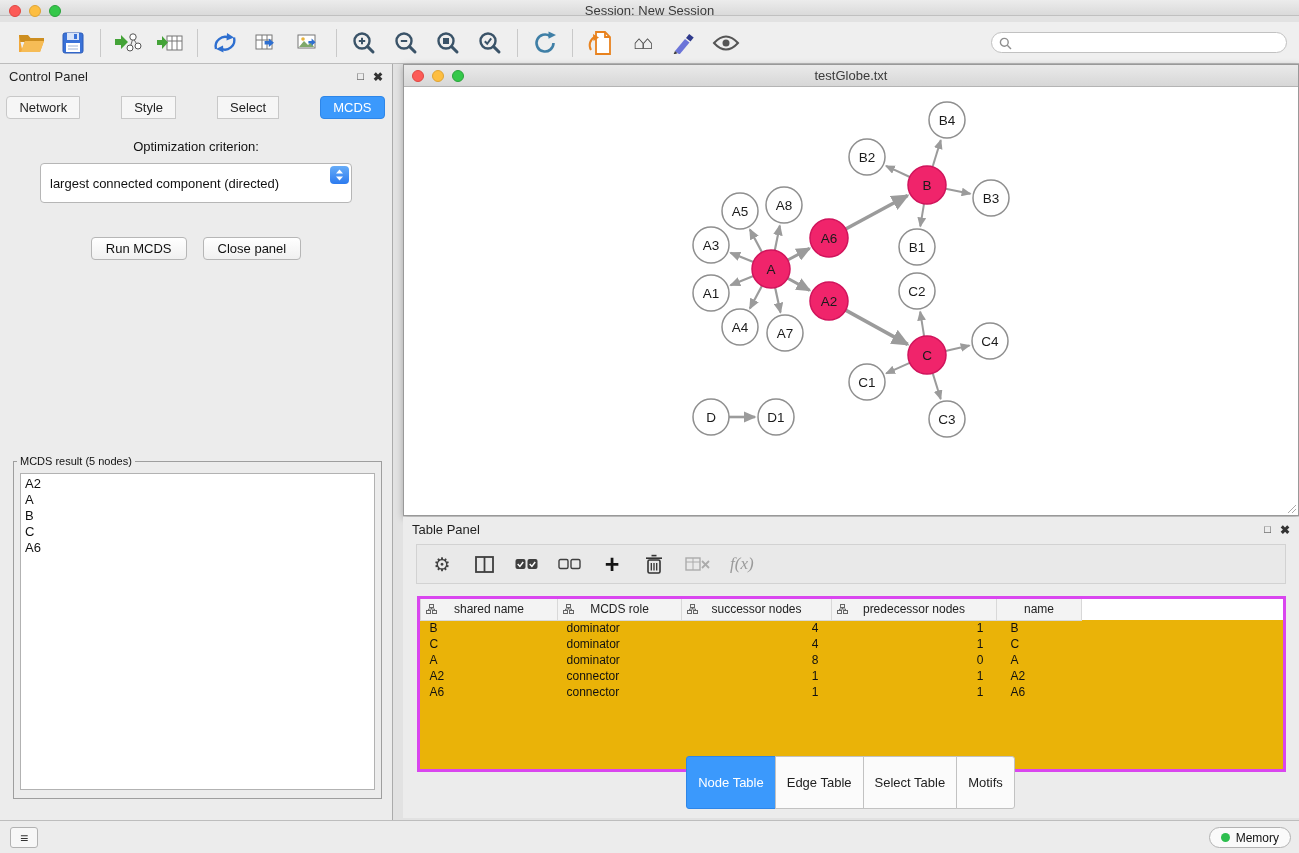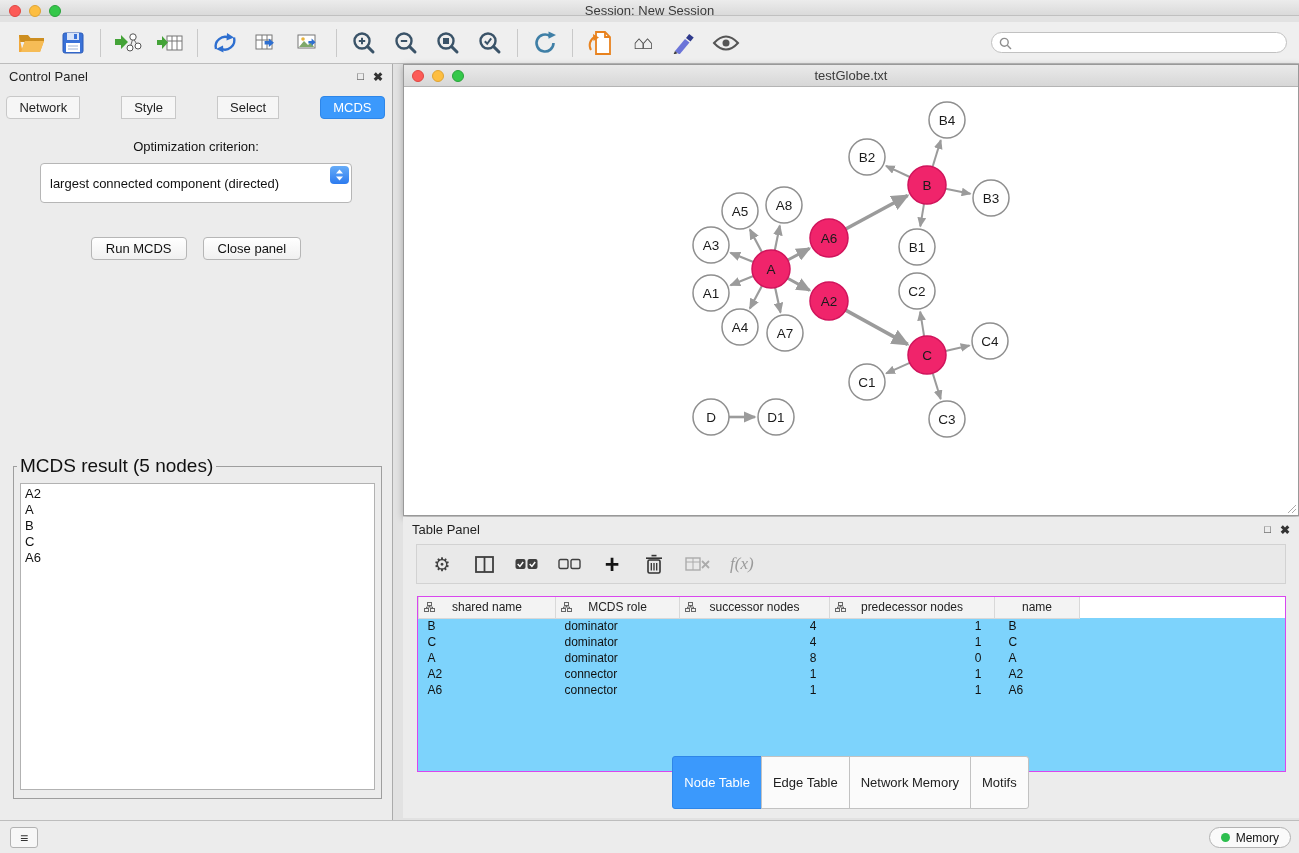--- a/index.html
+++ b/index.html
@@ -47,21 +47,21 @@
   .combo { margin:9px auto 0; width:312px; height:40px; background:#fff; border:1px solid #B6B6B6;
     border-radius:4px; display:flex; align-items:center; position:relative; padding-left:9px; }
   .combo-value { font-size:13px; color:#111; }
   .combo-stepper { position:absolute; right:2px; top:2px; width:19px; height:18px;
     background:linear-gradient(#66ACF8,#2D7BEF); border-radius:4px; display:flex; align-items:center; justify-content:center; }
   .cp-buttons { display:flex; justify-content:center; gap:16px; margin-top:14px; }
   .cp-btn { font-size:13px; padding:3px 14px; background:linear-gradient(#FFFFFF,#F0F0F0);
     border:1px solid #B6B6B6; border-radius:4px; color:#111;margin-top:20px; }
   .result-group { position:absolute; left:13px; right:10px; top:391px; bottom:21px;
     border:1px solid #9E9E9E; background:#ECECEC; }
-  .result-group legend { font-size:19px; margin-left:3px; padding:0 3px; color:#111; }
+  .result-group legend { font-size:11px; margin-left:3px; padding:0 3px; color:#111; }
   .result-list { position:absolute; left:6px; right:6px; top:6px; bottom:8px; background:#fff;
     border:1px solid #B2B2B2; font-size:13px; padding:2px 4px; overflow:hidden; }
   .result-item { line-height:16px; color:#111; }
 
   
   .net-window { position:absolute; left:403px; top:64px; width:896px; height:452px; background:#fff;
     border:1px solid #999; box-shadow:0 2px 7px rgba(0,0,0,0.28); }
   .net-titlebar { height:22px; background:linear-gradient(#EAEAEA,#D7D7D7); border-bottom:1px solid #B4B4B4; position:relative; }
   .net-titlebar .lights { left:8px; top:5px; }
   .net-title { text-align:center; line-height:21px; font-size:13px; color:#3b3b3b; }
@@ -70,22 +70,22 @@
   .resize-grip { position:absolute; right:1px; bottom:1px; }
 
   
   .table-panel { position:absolute; left:403px; top:517px; width:896px; height:301px; background:#ECECEC; }
   .tp-toolbar { position:absolute; left:13px; right:13px; top:27px; height:40px; background:#E9E9E9;
     border:1px solid #D2D2D2; display:flex; align-items:center; gap:20px; padding-left:14px; }
   .tpbtn { display:flex; align-items:center; justify-content:center; min-width:22px; height:26px; }
   .gear-glyph { font-size:19px; color:#3f3f3f; line-height:1; }
   .plus-glyph { font-size:25px; font-weight:bold; color:#141414; line-height:1; }
   .fx-glyph { font-family:"Liberation Serif",serif; font-style:italic; font-size:17px; color:#9A9A9A; }
-  .tp-table-wrap { position:absolute; left:14px; right:13px; top:79px; bottom:46px; background:#7dd3fc;
-    border:1px solid #d946ef; overflow:hidden; }
+  .tp-table-wrap { position:absolute; left:14px; right:13px; top:79px; bottom:46px; background:#eab308;
+    border:3px solid #d946ef; overflow:hidden; }
   table.node-table { border-collapse:collapse; width:100%; table-layout:fixed; }
   .node-table thead th { height:21px; background:#F3F3F3; border:1px solid #D8D8D8; border-top:none;
     font-size:12px; font-weight:normal; color:#222; position:relative; }
   .node-table thead th.cf { background:#fff; border:none; }
   .hier-icon { position:absolute; left:5px; top:5px; }
   .node-table td { height:16px; font-size:12px; color:#111; white-space:nowrap; overflow:hidden; }
   .node-table td.c0 { padding-left:9px; }
   .node-table td.c1 { padding-left:9px; }
   .node-table td.num { text-align:right; padding-right:13px; }
   .node-table td.c4 { padding-left:14px; }
@@ -565,21 +565,21 @@
             <td class="num">1</td>
             <td class="c4">A6</td>
             <td class="cf"></td>
           </tr>
         </tbody>
     </table>
   </div>
   <div class="tp-tabs">
     <div class="tp-tab selected">Node Table</div>
     <div class="tp-tab">Edge Table</div>
-    <div class="tp-tab">Network Memory</div>
+    <div class="tp-tab">Select Table</div>
     <div class="tp-tab">Motifs</div>
   </div>
 </div>
 
 <div class="status-bar">
   <button class="list-btn"><span>≡</span></button>
   <div class="memory-btn">
     <span class="memory-dot"></span>
     <span>Memory</span>
   </div>

